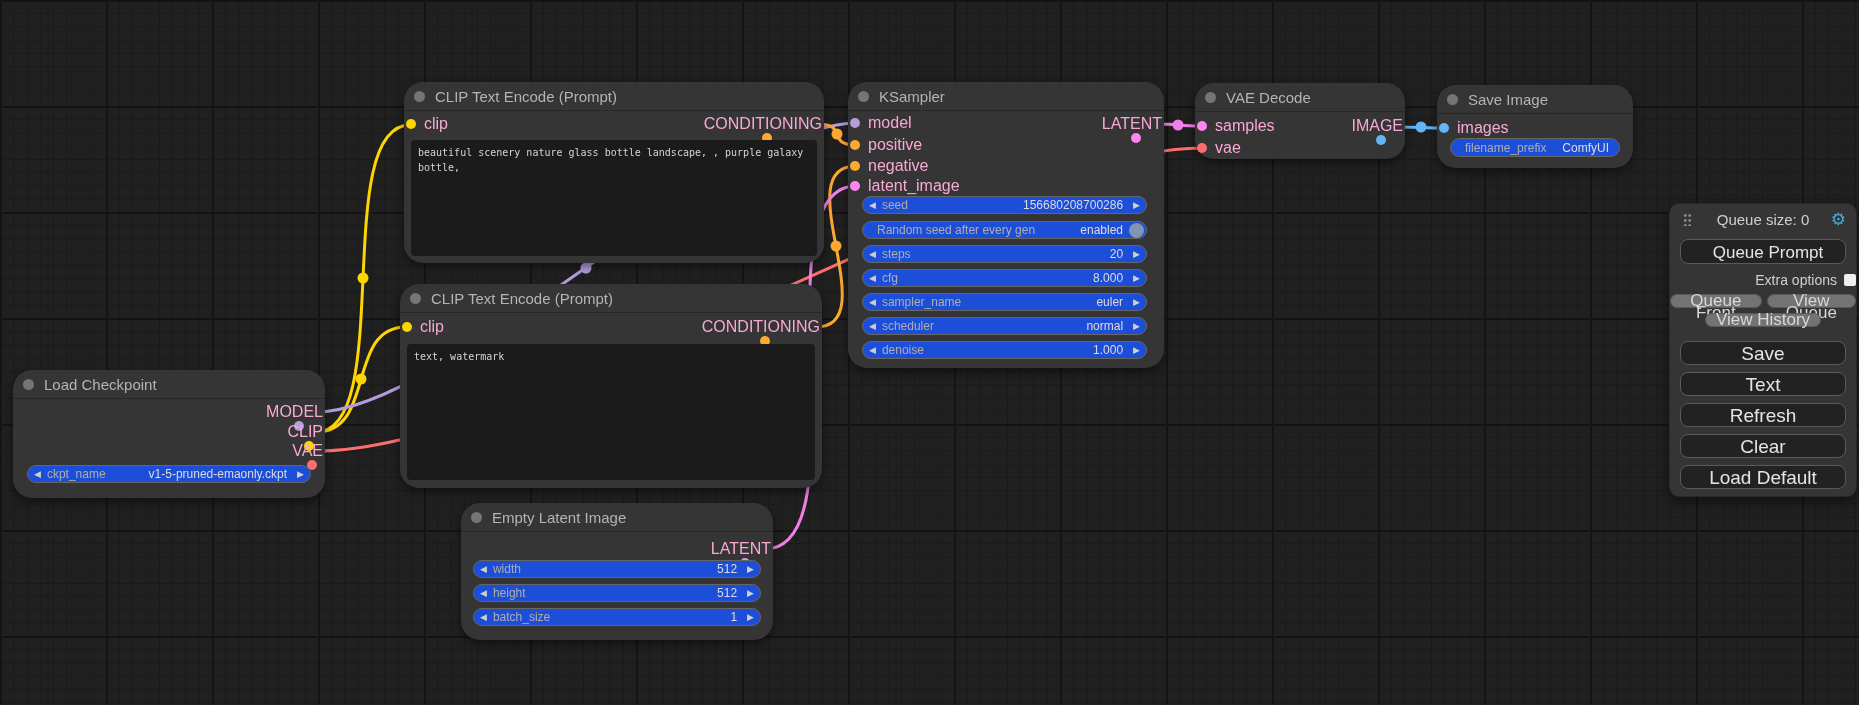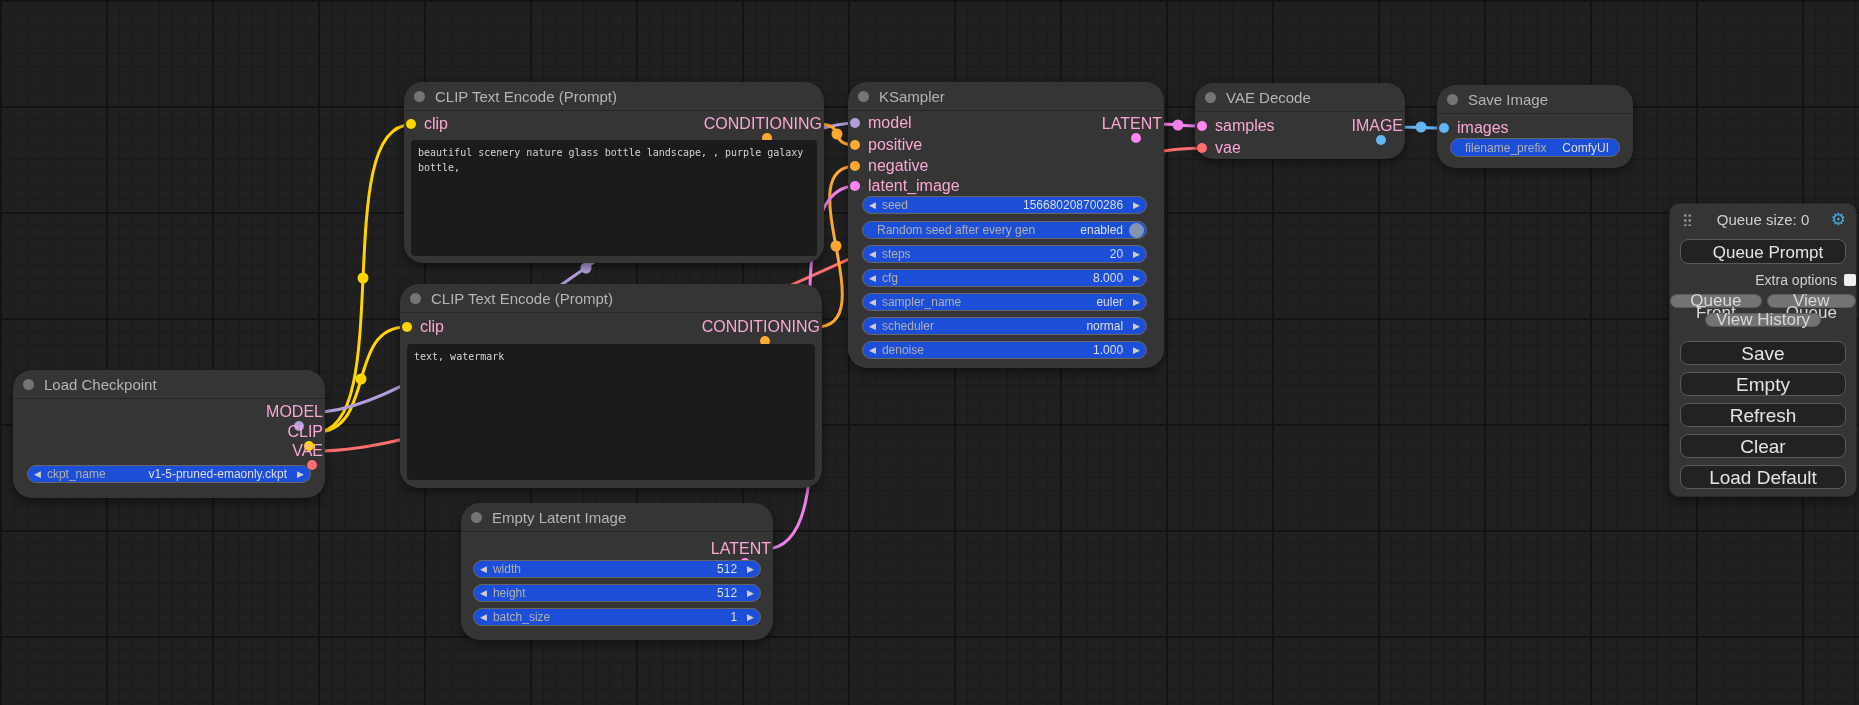--- a/index.html
+++ b/index.html
@@ -292,19 +292,19 @@
       <span class="cbox"></span>
     </div>
     <div class="srow">
       <button class="sbtn">Queue Front</button>
       <button class="sbtn">View Queue</button>
     </div>
     <div class="srow" style="margin-bottom:14px">
       <button class="sbtn">View History</button>
     </div>
     <button class="pbtn big">Save</button>
-    <button class="pbtn big">Empty</button>
+    <button class="pbtn big">Text</button>
     <button class="pbtn big">Refresh</button>
     <button class="pbtn big">Clear</button>
     <button class="pbtn big">Load Default</button>
   </div>
 
 </div>
 
 </body></html>

